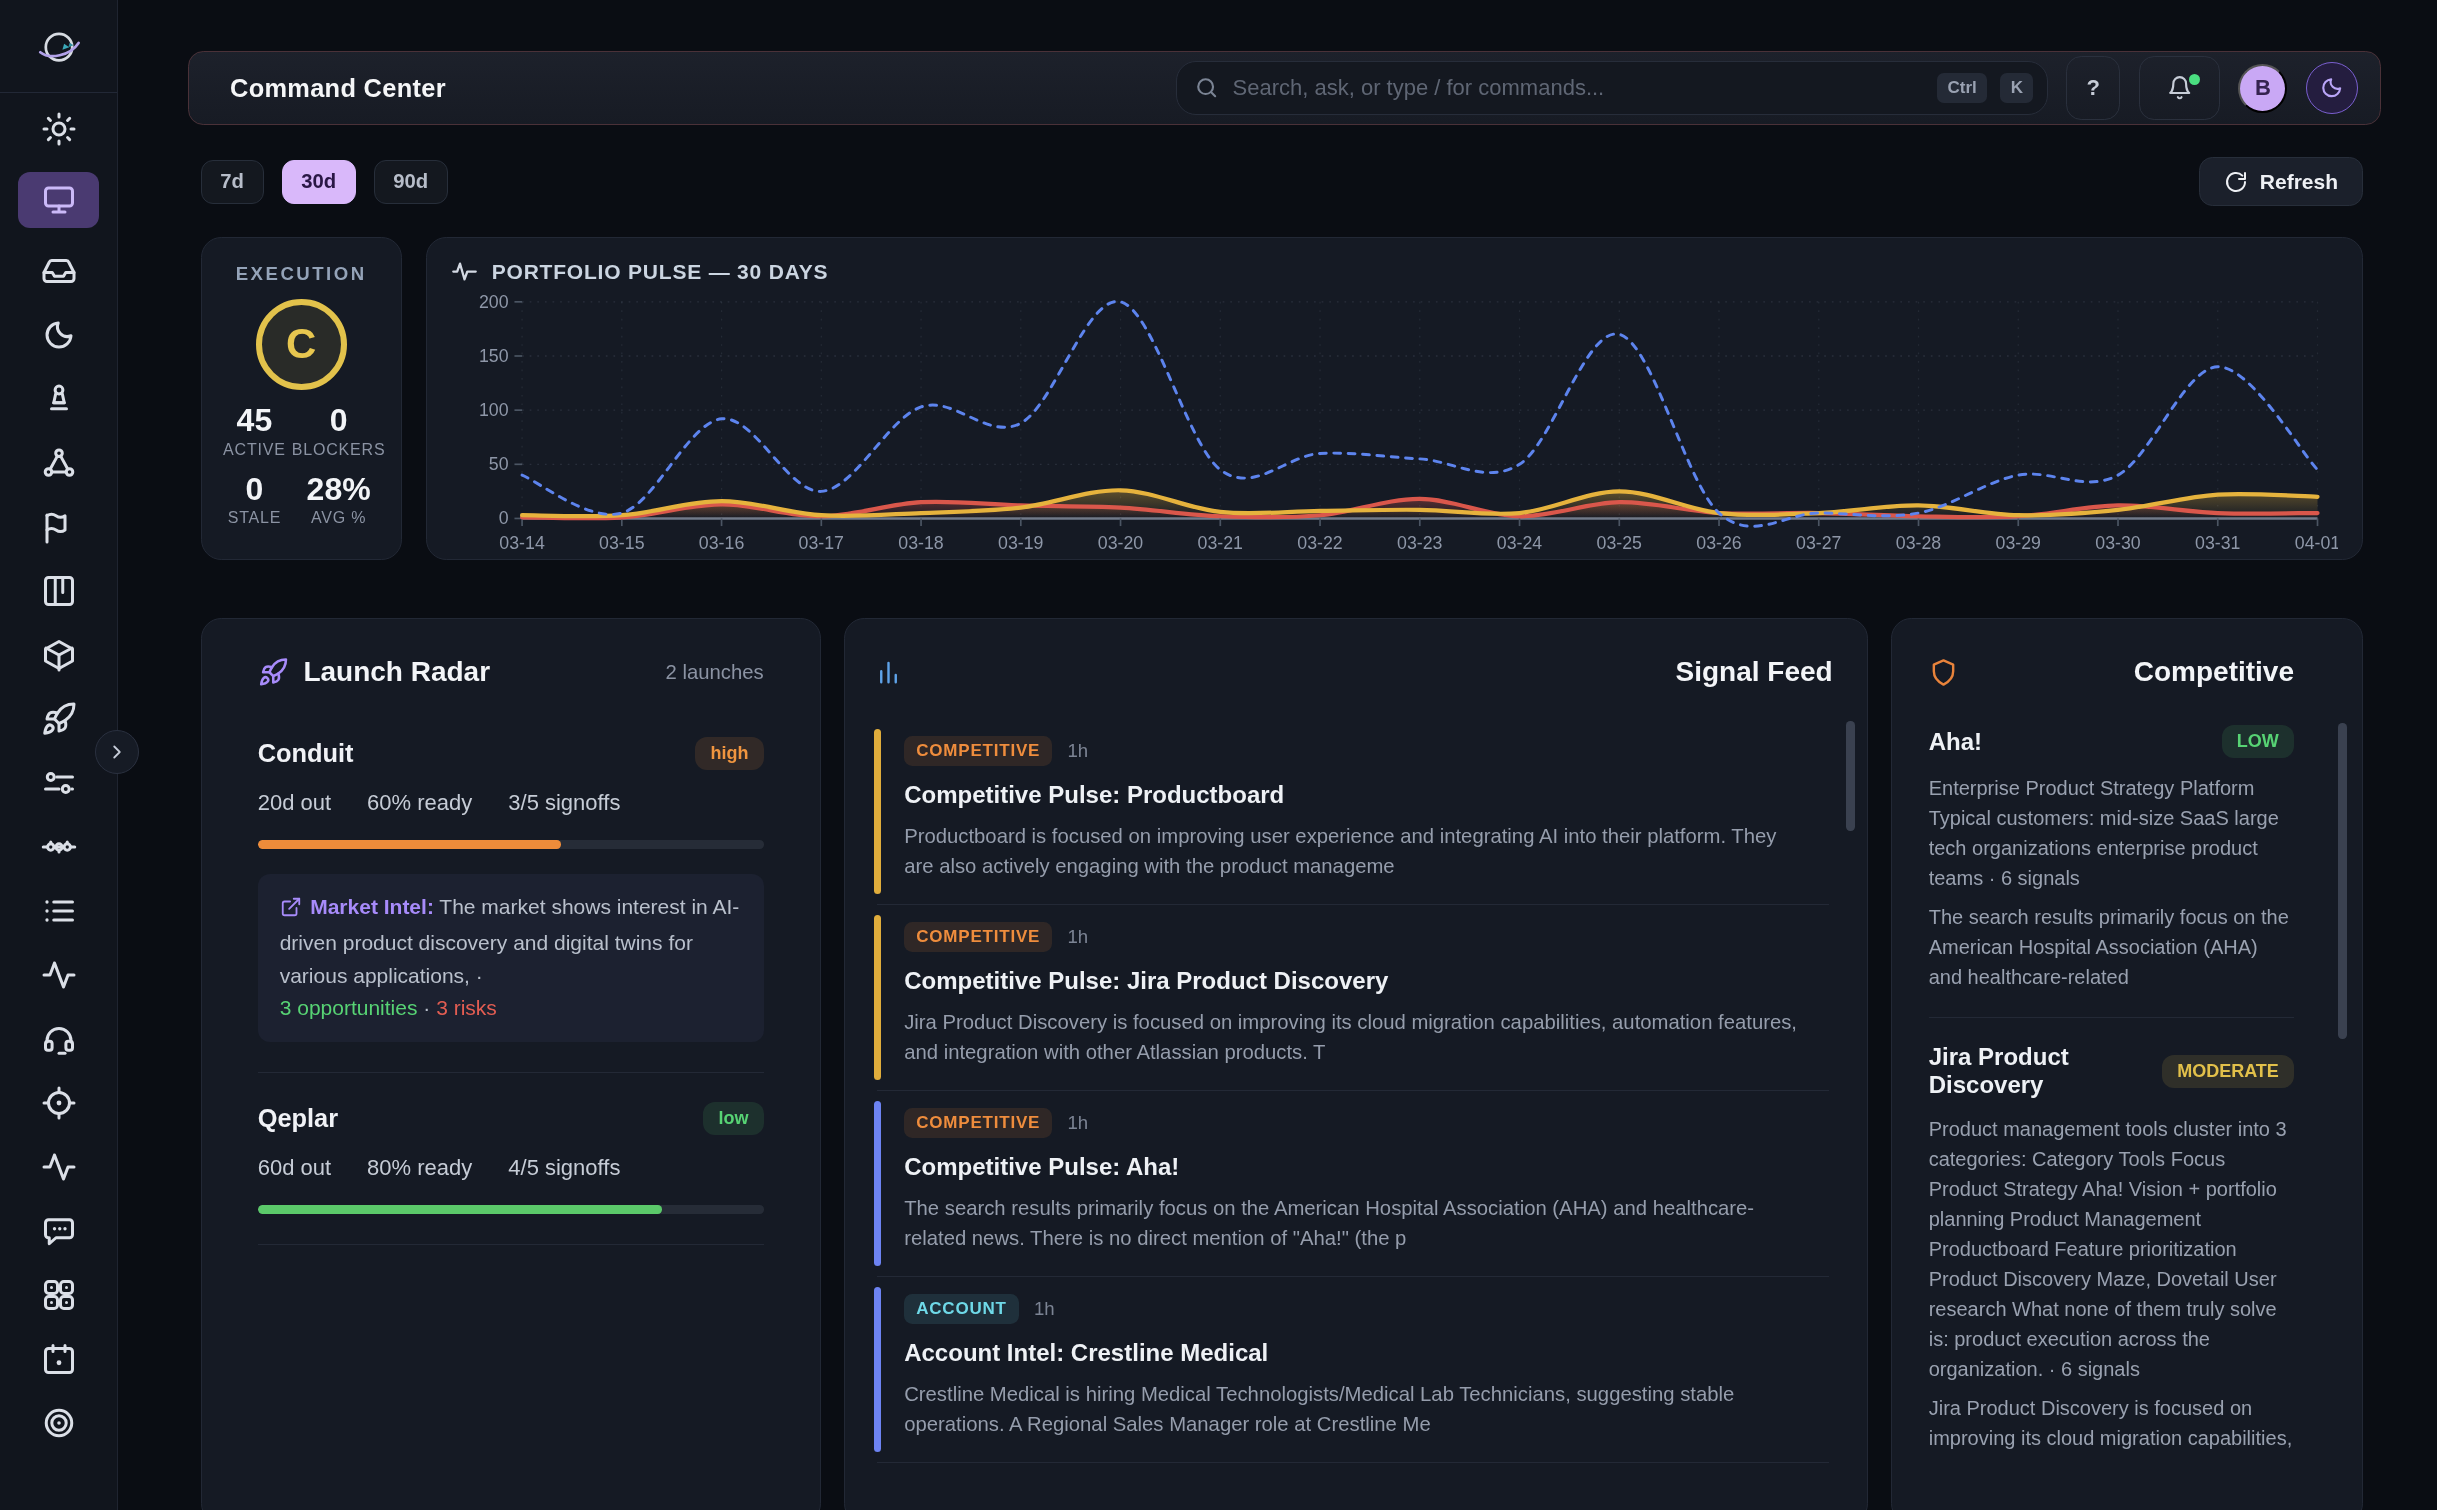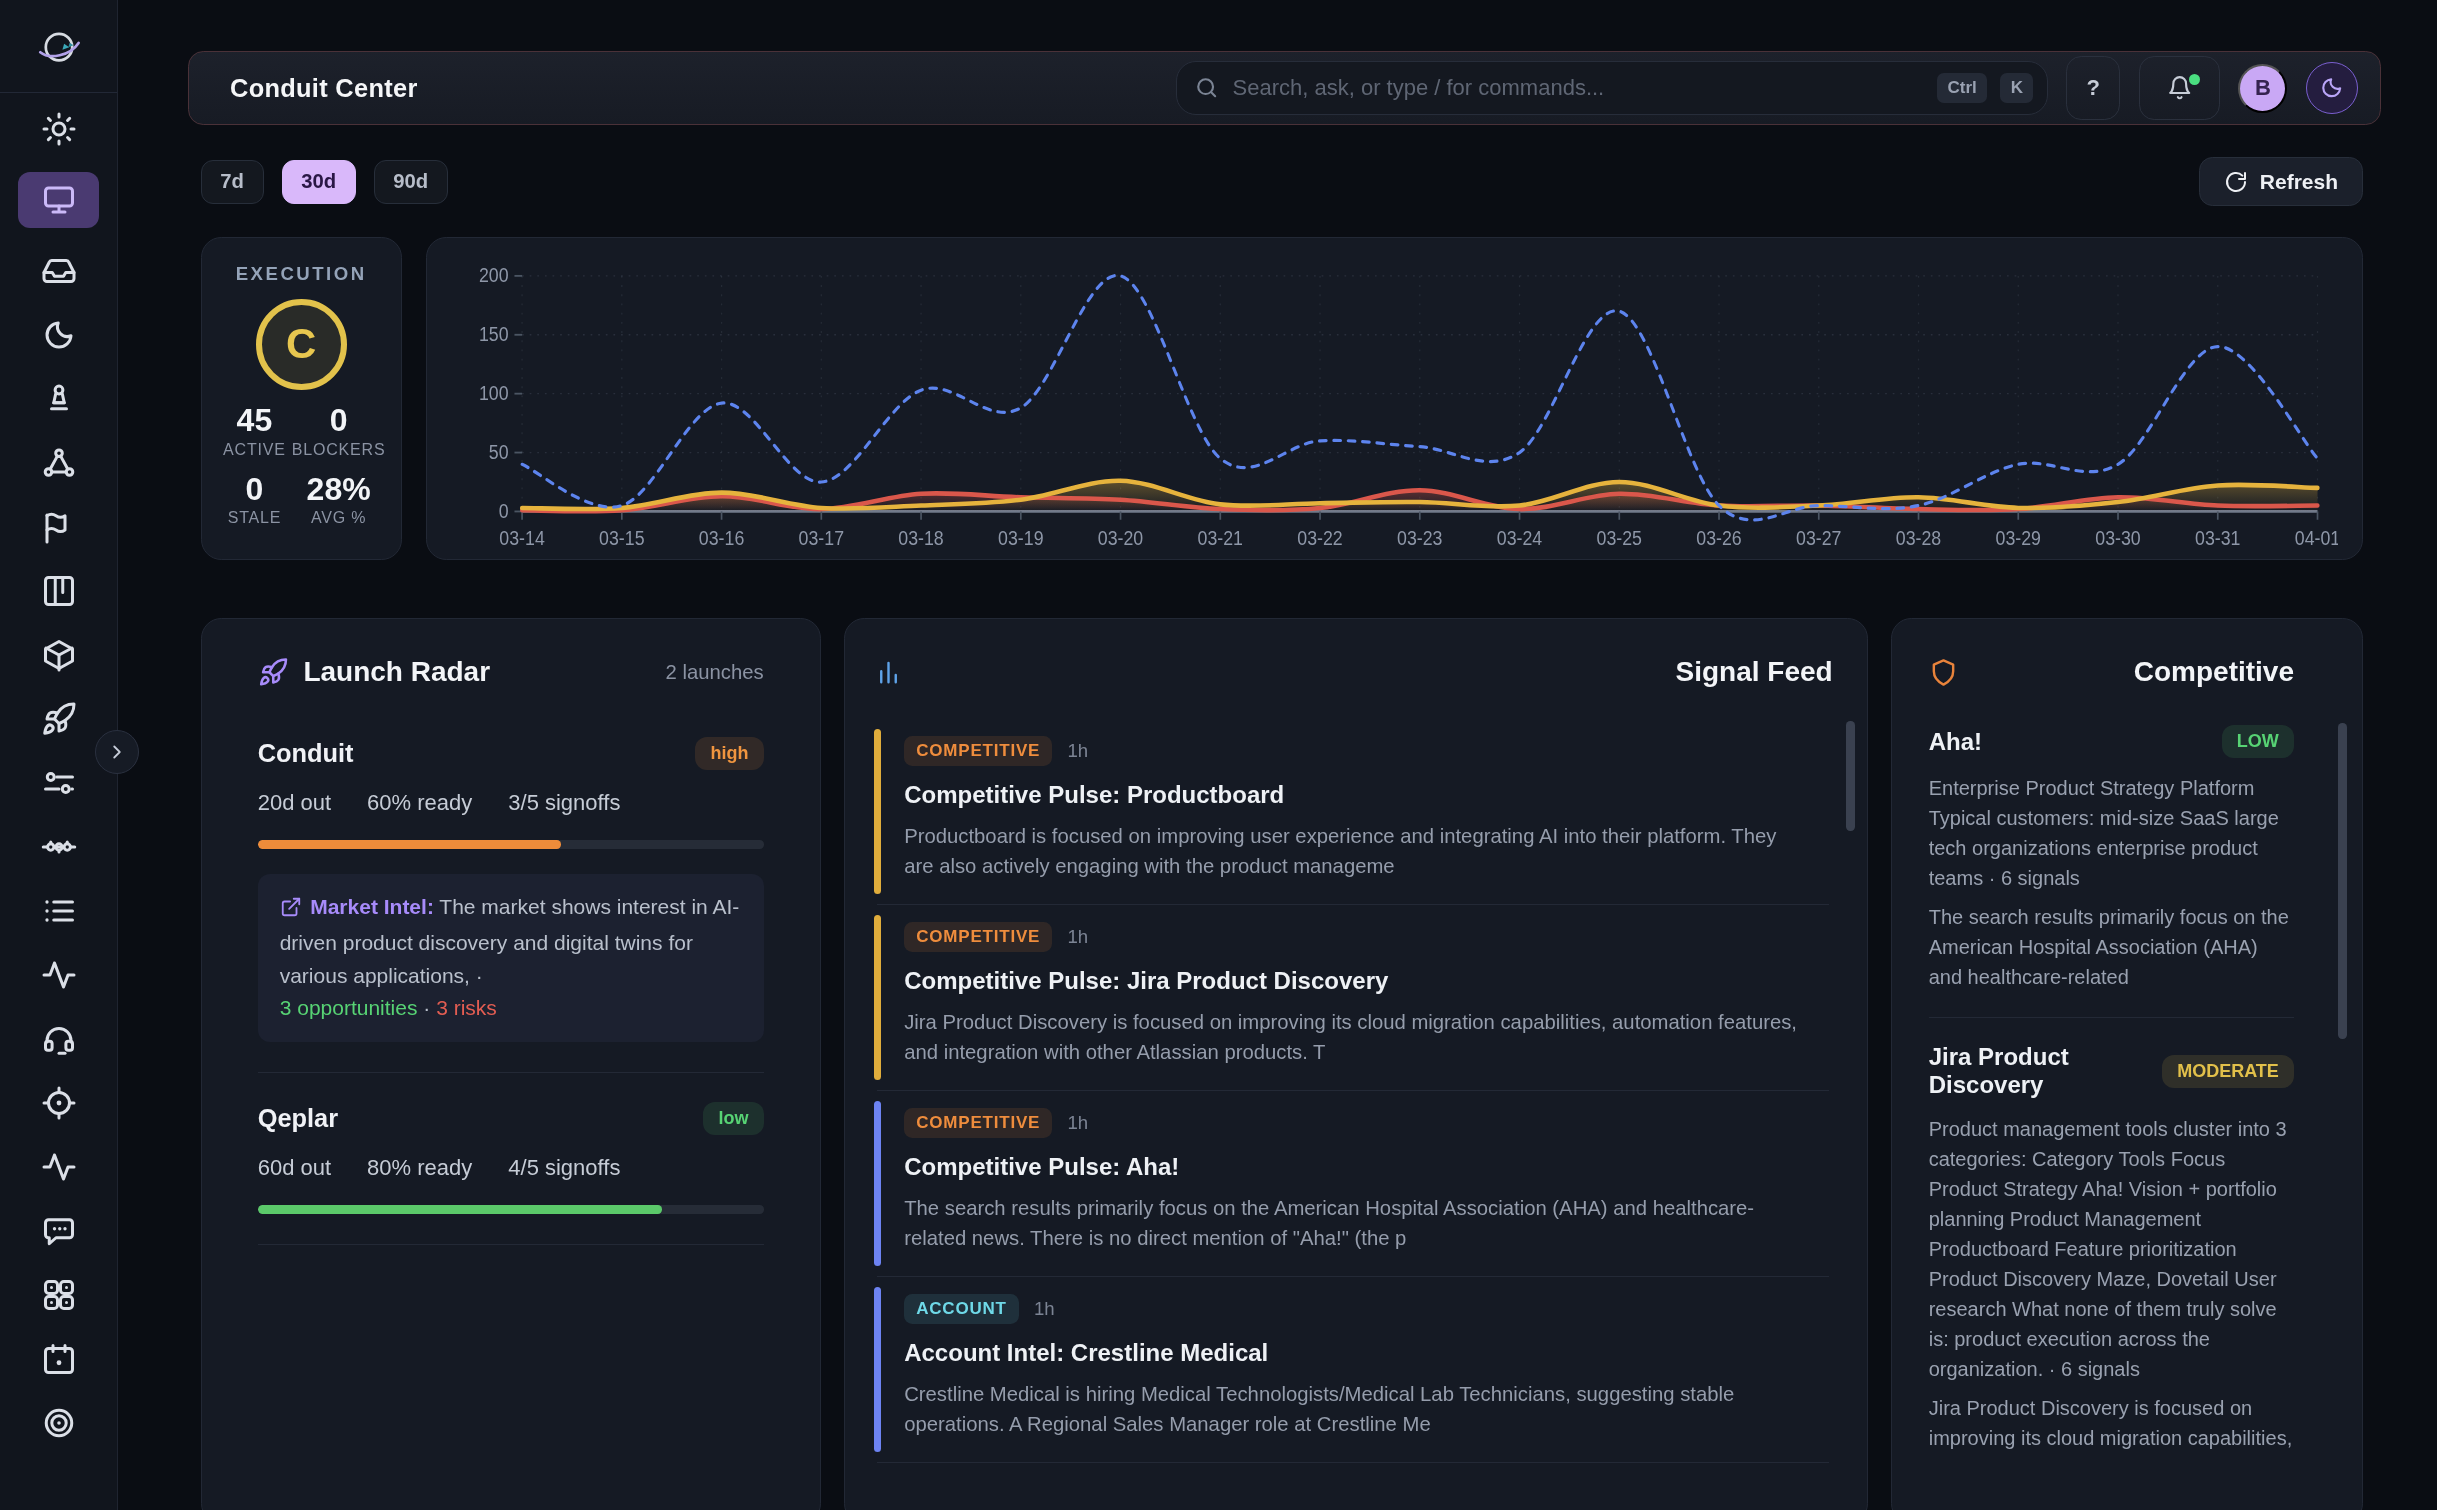--- a/index.html
+++ b/index.html
@@ -347,21 +347,21 @@
 </aside>
 <button class="expand-btn">
   <svg class="ic" viewBox="0 0 24 24">
       <path d="m9 6 6 6-6 6"></path>
     </svg>
 </button>
 
 <div class="main">
 
   <header class="topbar">
-    <div class="topbar-title">Conduit Center</div>
+    <div class="topbar-title">Command Center</div>
     <div class="topbar-right">
       <div class="searchbox">
         <svg class="ic" viewBox="0 0 24 24">
             <circle cx="11" cy="11" r="7"></circle>
             <path d="m20 20-3.5-3.5"></path>
           </svg>
         <span class="search-ph">Search, ask, or type / for commands...</span>
         <span class="kbd">Ctrl</span>
         <span class="kbd">K</span>
       </div>
@@ -419,20 +419,26 @@
             <div class="stat-lbl">STALE</div>
           </div>
           <div>
             <div class="stat-val">28%</div>
             <div class="stat-lbl">AVG %</div>
           </div>
         </div>
       </section>
 
       <section class="card chart-card">
+        <div class="chart-head">
+          <svg class="ic" viewBox="0 0 24 24">
+              <path d="M2 12h3.5L8 5l4 14 2.5-7H22"></path>
+            </svg>
+          <span class="chart-title">PORTFOLIO PULSE — 30 DAYS</span>
+        </div>
         <div class="chart-body">
           <svg id="pulse-svg" viewBox="0 0 2230 312" preserveAspectRatio="none">
               <defs>
                 <linearGradient id="g1" x1="0" y1="0" x2="0" y2="1">
                   <stop offset="0" stop-color="#e6b33d" stop-opacity="0.35"></stop>
                   <stop offset="1" stop-color="#e6b33d" stop-opacity="0"></stop>
                 </linearGradient>
                 <linearGradient id="g2" x1="0" y1="0" x2="0" y2="1">
                   <stop offset="0" stop-color="#da574b" stop-opacity="0.35"></stop>
                   <stop offset="1" stop-color="#da574b" stop-opacity="0"></stop>

